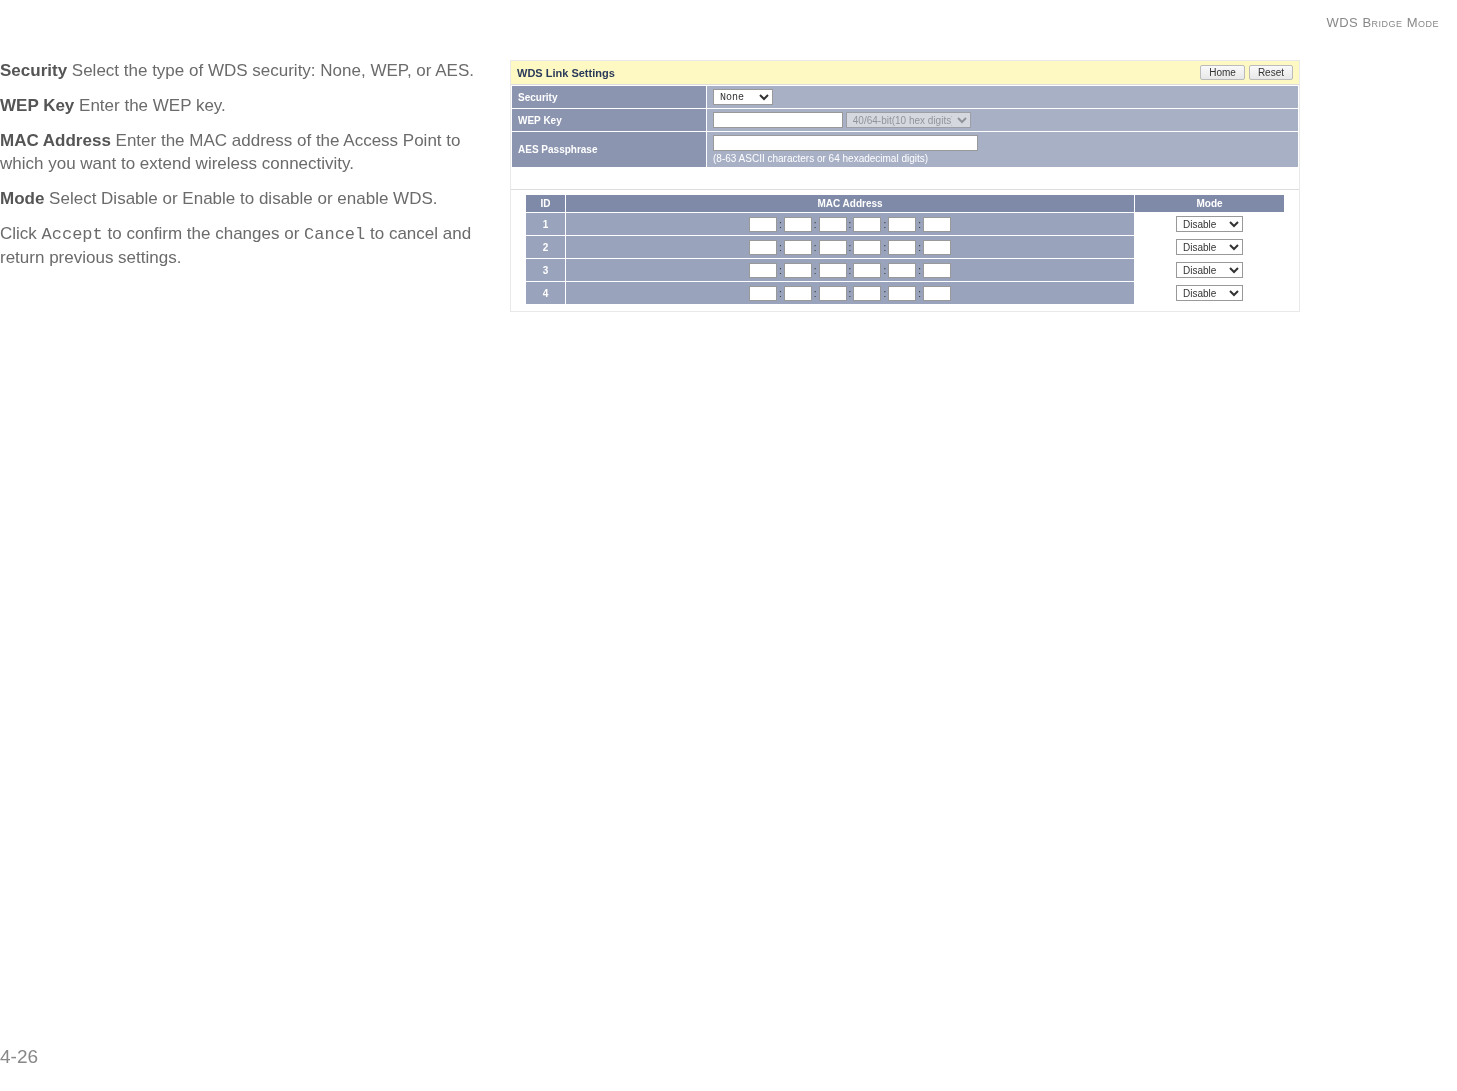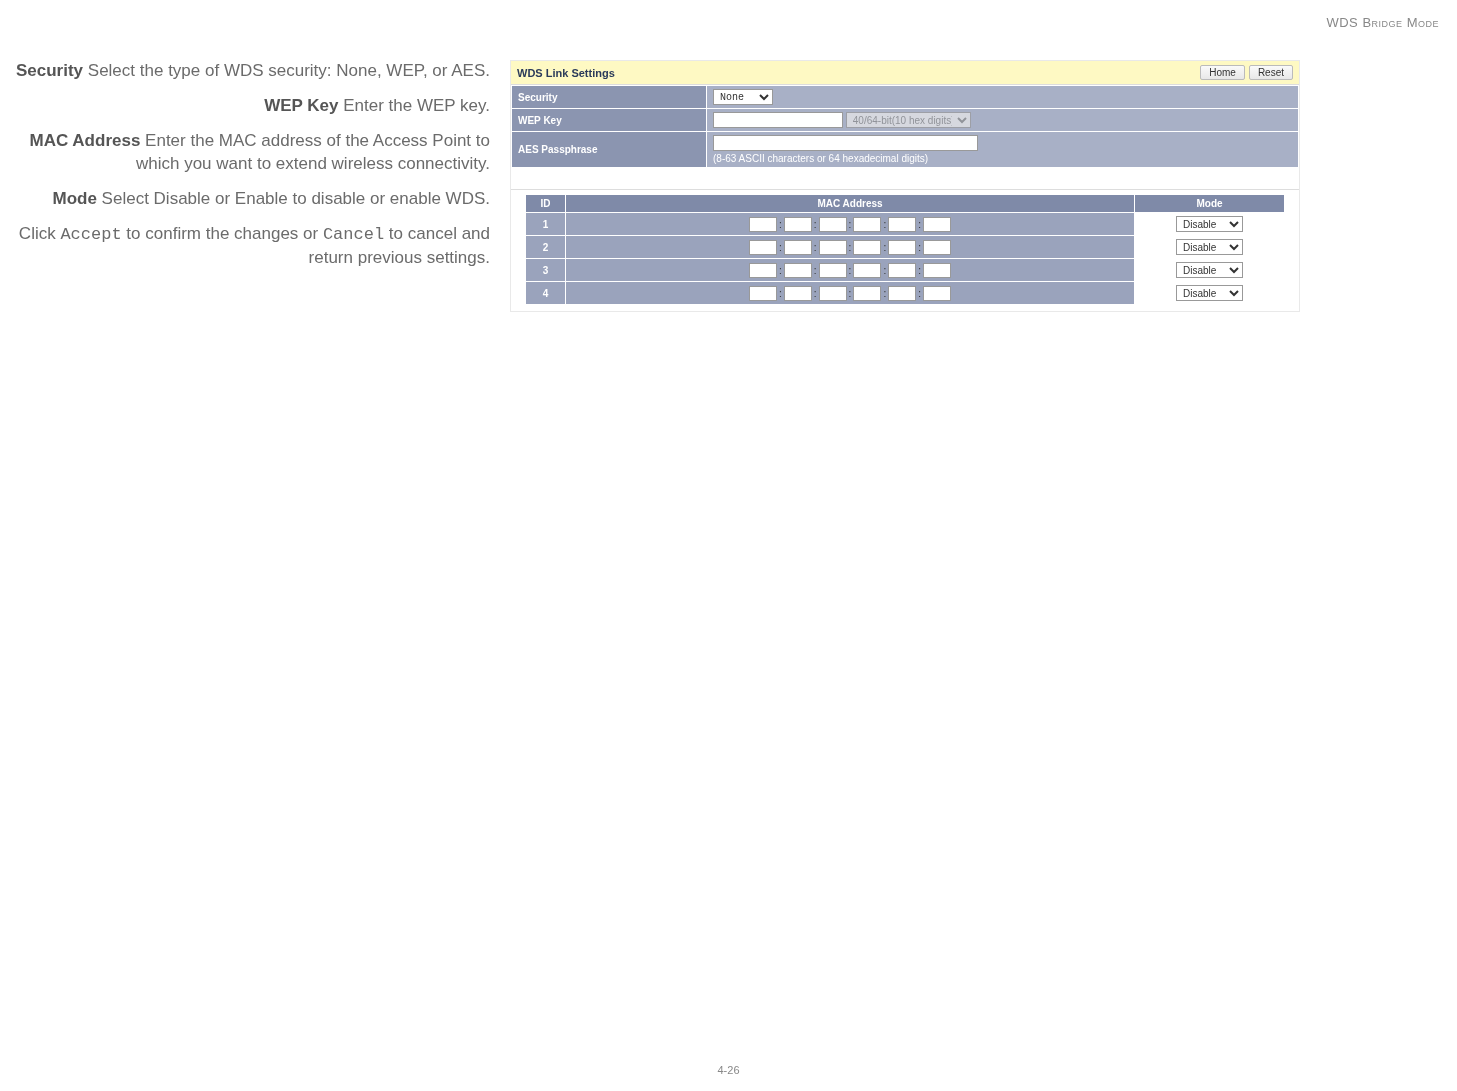--- a/index.html
+++ b/index.html
@@ -26,21 +26,21 @@
       margin-top: 30px;
       padding: 0 0 0 0;
     }
     .left-col {
       width: 500px;
       padding: 0 10px 0 0;
       font-size: 17px;
       color: #6b6b6b;
       line-height: 1.35;
     }
-    .left-col p { margin-bottom: 12px; text-align: right; }
+    .left-col p { margin-bottom: 12px; }
     .left-col b { color: #555; font-weight: bold; }
     .mono { font-family: "Courier New", monospace; }
     .right-col {
       width: 790px;
       margin-left: 10px;
       font-size: 10px;
       background: #fff;
       border: 1px solid #e9e9e9;
     }
     .panel-header {
@@ -157,24 +157,24 @@
       border: 1px solid #bbb;
       border-radius: 3px;
       font-size: 10px;
       padding: 1px 7px;
       margin-right: 2px;
       color: #333;
       cursor: pointer;
     }
     .page-num {
       position: absolute;
-      bottom: 15px;
+      bottom: 23px;
       width: 100%;
-      text-align: center;
-      font-size: 11px;
+      text-align: left;
+      font-size: 19px;
       color: #888;
     }
   </style>
 </head>
 <body>
 
 <div class="header-title">WDS Bridge Mode</div>
 
 <div class="main">
   <div class="left-col">

